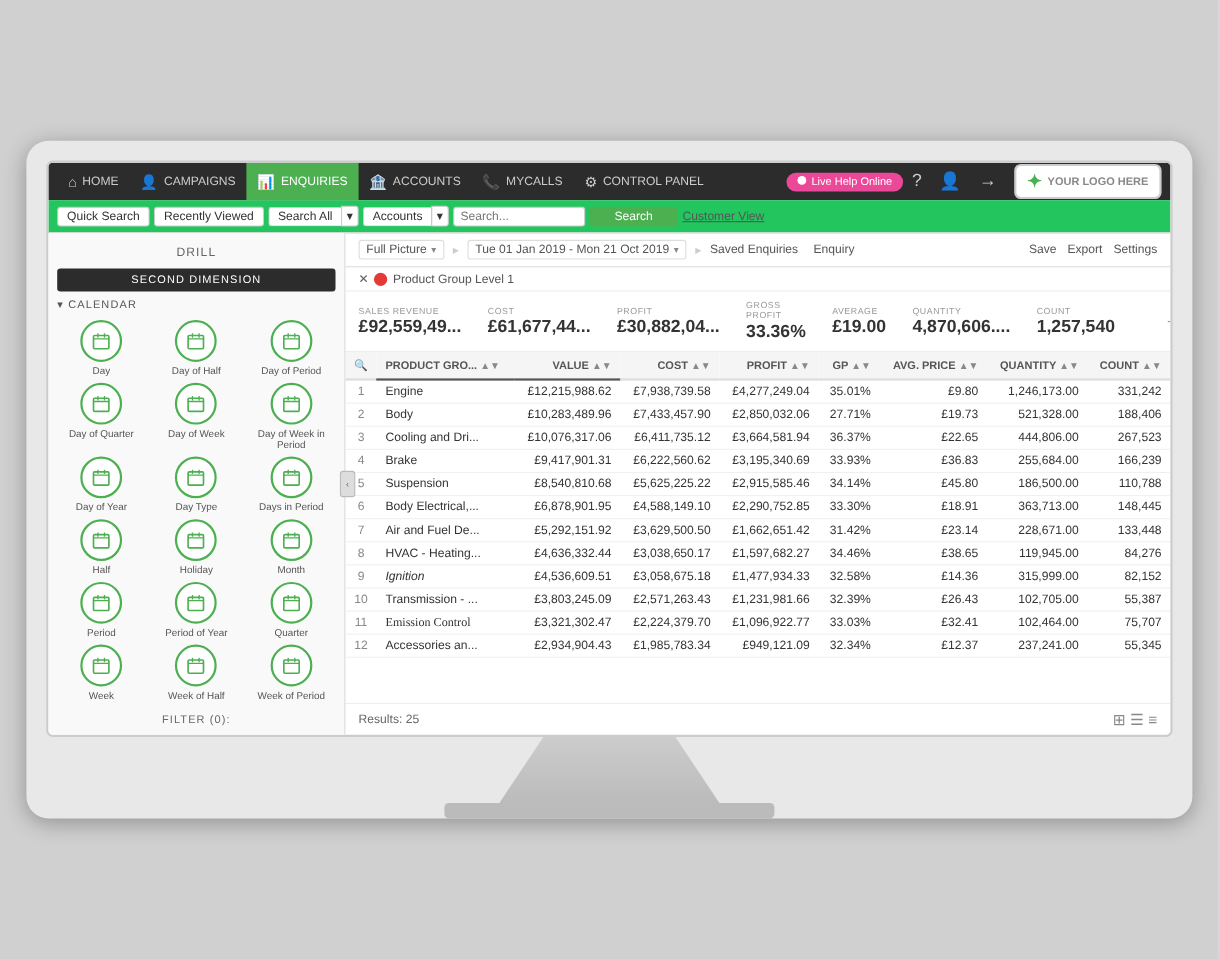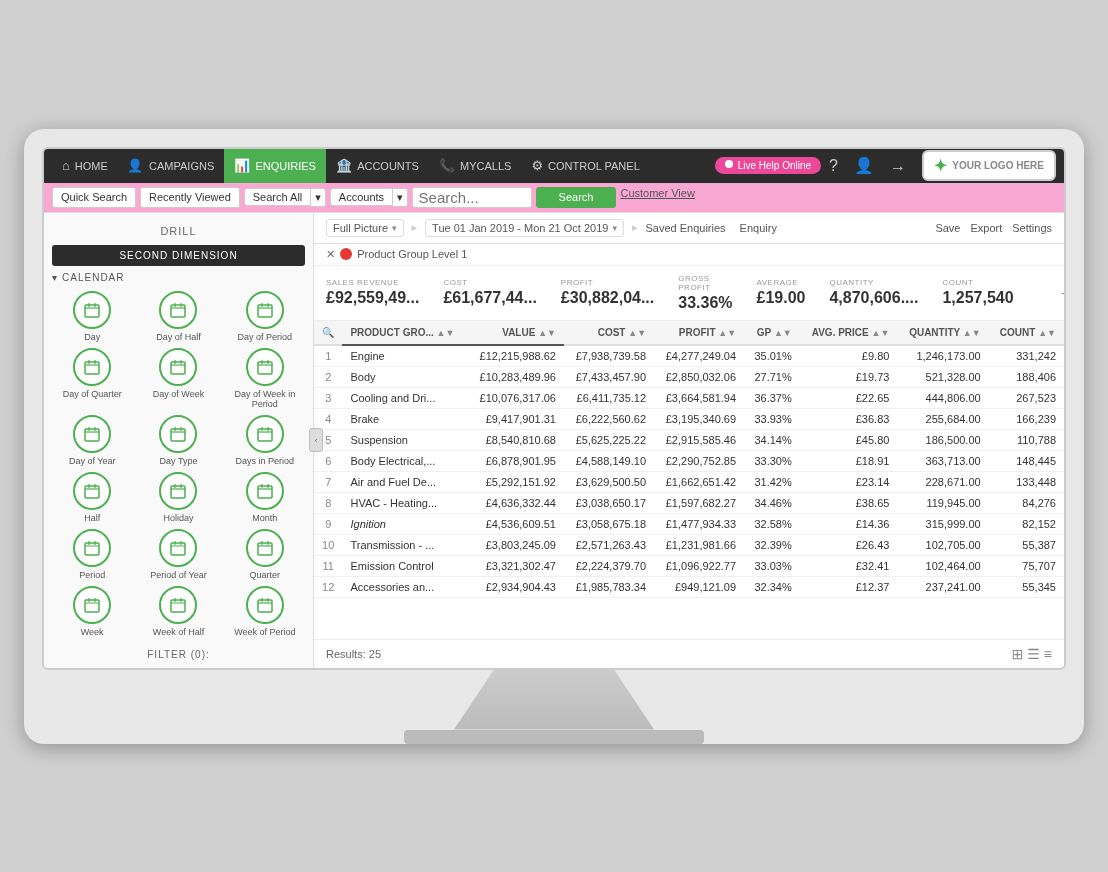--- a/index.html
+++ b/index.html
@@ -98,23 +98,24 @@
 
     .nav-icon-btn {
       color: #ccc;
       padding: 0 8px;
       cursor: pointer;
       font-size: 16px;
     }
 
     
     .second-nav {
-      background: #f9a8d4;
+      background: #22c55e;
       border-bottom: 1px solid #ddd;
       display: flex;
+      align-items: center;
       padding: 4px 8px;
       gap: 4px;
       height: 30px;
     }
 
     .btn-small {
       background: #fff;
       border: 1px solid #ccc;
       border-radius: 3px;
       padding: 2px 8px;
@@ -130,21 +131,21 @@
       border-radius: 3px;
       padding: 2px 22px;
       font-size: 11px;
       cursor: pointer;
     }
 
     .search-input {
       border: 1px solid #ccc;
       border-radius: 3px;
       padding: 2px 6px;
-      font-size: 15px;
+      font-size: 11px;
       width: 120px;
     }
 
     .dropdown-btn {
       background: #fff;
       border: 1px solid #ccc;
       border-radius: 3px;
       padding: 2px 6px;
       font-size: 11px;
       cursor: pointer;
@@ -945,21 +946,21 @@
     <td>£3,803,245.09</td>
     <td>£2,571,263.43</td>
     <td>£1,231,981.66</td>
     <td>32.39%</td>
     <td>£26.43</td>
     <td>102,705.00</td>
     <td>55,387</td>
   </tr>
                 <tr>
     <td>11</td>
-    <td style="font-weight:500;">Emission Control</td>
+    <td style="font-weight:500;font-family:Liberation Serif, serif;">Emission Control</td>
     <td>£3,321,302.47</td>
     <td>£2,224,379.70</td>
     <td>£1,096,922.77</td>
     <td>33.03%</td>
     <td>£32.41</td>
     <td>102,464.00</td>
     <td>75,707</td>
   </tr>
                 <tr>
     <td>12</td>

